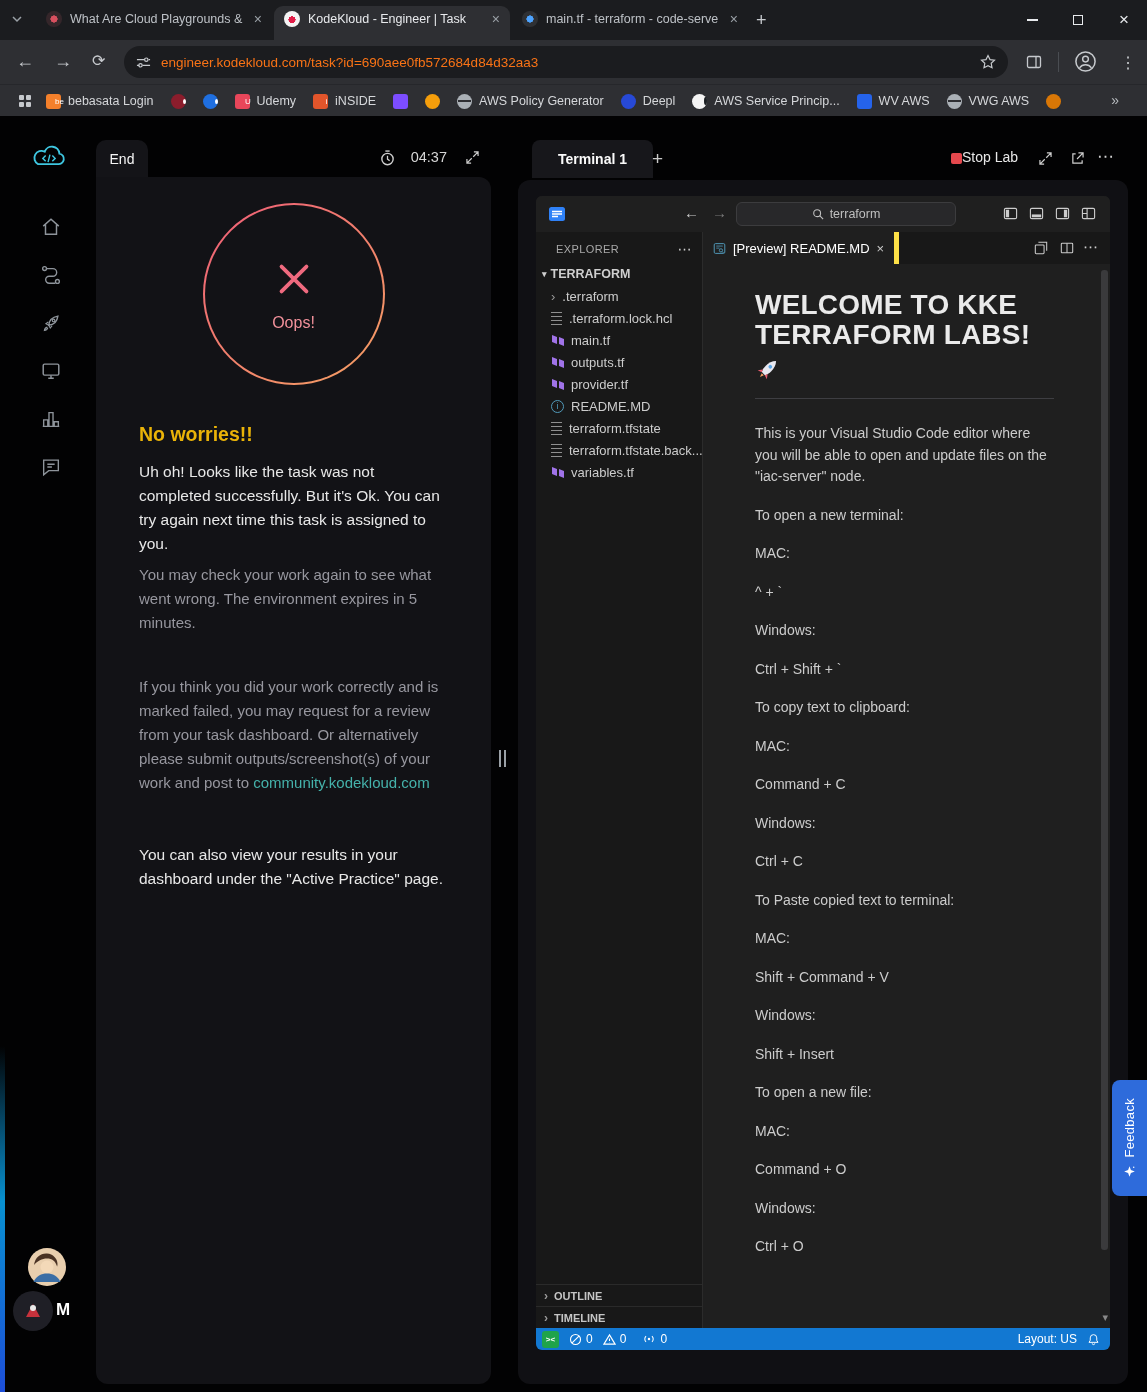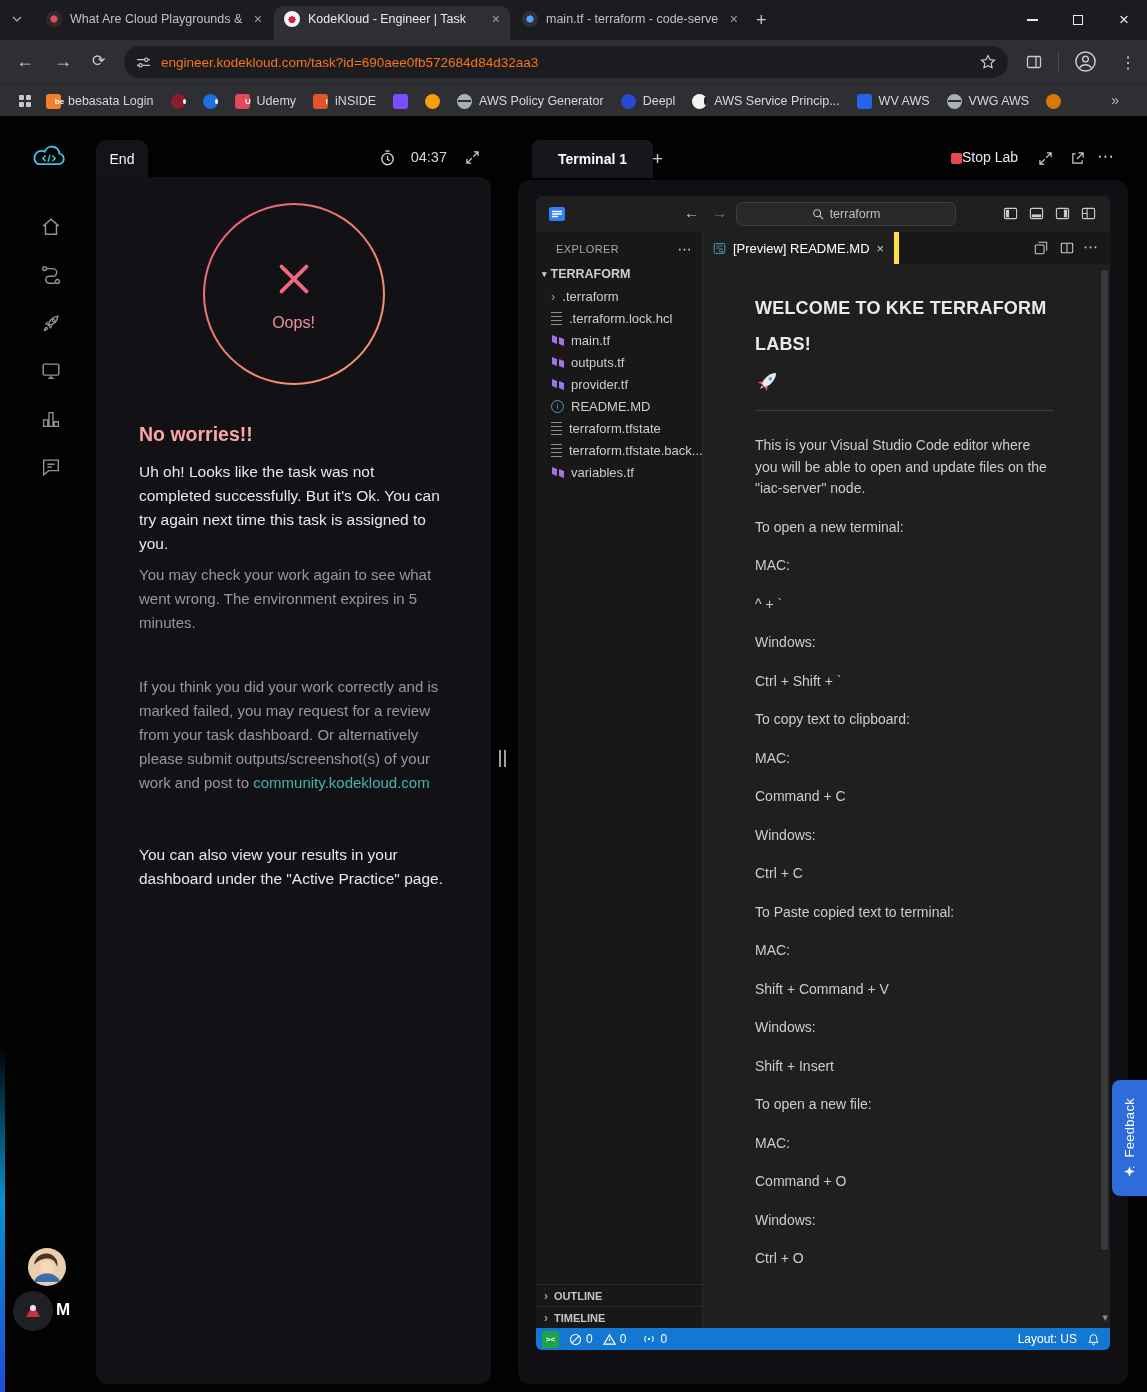--- a/index.html
+++ b/index.html
@@ -31,21 +31,21 @@
   .omnibox { position:absolute; left:124px; top:6px; width:884px; height:32px; border-radius:16px;
              background:#1b1c1f; display:flex; align-items:center; gap:10px; padding:0 12px;
              color:#c6c9cd; }
   .urltext { flex:1; color:#f97316; font-size:13.5px; white-space:nowrap; overflow:hidden; }
   .bookbar { position:absolute; top:84px; left:0; right:0; height:32px; background:#2e2f33;
              border-top:1px solid #26272b; }
   .bmrow { position:absolute; left:46px; top:0; right:60px; height:32px; display:flex;
            align-items:center; gap:17px; overflow:hidden; }
   .bm { display:flex; align-items:center; gap:7px; color:#d5d7da; font-size:12.5px; white-space:nowrap; }
   .bf { width:15px; height:15px; border-radius:3px; flex:none; display:flex; align-items:center;
-        justify-content:center; color:#fff; font-size:8px; font-weight:bold;padding-left:12px; }
+        justify-content:center; color:#fff; font-size:8px; font-weight:normal;padding-left:12px; }
   .bf.round { border-radius:50%; }
   .bf.be { background:#f4802b; } .bf.eyer { background:#8b1d2c; } .bf.eyeb { background:#1f6fe0; }
   .bf.udemy { background:#e8465a; } .bf.inside { background:#e2552b; } .bf.tfb { background:#7c4dff; }
   .bf.orng { background:#f59e0b; } .bf.deepl { background:#2749d6; }
   .bf.gh { background:#f4f4f4; } .bf.gh::after { content:""; width:8px; height:8px; border-radius:50%; background:#1b1f23; }
   .bf.wv { background:#2563eb; } .bf.paw { background:#d97706; }
   .bf.globe { background:#aab0b6; position:relative; }
   .bf.globe::after { content:""; position:absolute; left:1px; right:1px; top:6.5px; height:1.5px; background:#2e2f33; }
   .bf.eyer::after, .bf.eyeb::after { content:""; width:5px; height:5px; border-radius:50%; background:#fff; }
 
@@ -61,21 +61,21 @@
               border-radius:10px 10px 0 0; display:flex; align-items:center; justify-content:center;
               color:#f5f5f5; font-size:14px; }
   .task-card { position:absolute; left:0; right:0; top:37px; bottom:0; background:#121216;
                border-radius:0 12px 12px 12px; }
   .oops-ring { margin:26px auto 0; width:182px; height:182px; border-radius:50%; padding:2px;
                background:linear-gradient(140deg,#ef5d78,#f5a263); }
   .oops-inner { width:100%; height:100%; border-radius:50%; background:#121216; display:flex;
                 flex-direction:column; align-items:center; justify-content:center; gap:12px; }
   .oops-label { color:#f2919b; font-size:16px; }
   .task-text { margin:38px 42px 0 43px; }
-  .task-text h2 { color:#fca5a5; font-size:19.5px; margin-bottom:14px; }
+  .task-text h2 { color:#eab308; font-size:19.5px; margin-bottom:14px; }
   .task-text p { font-size:15px; line-height:24px; }
   .p-bright { color:#e8e8e8; font-size:15.5px !important; }
   .p-dim { color:#97979f; }
   .klink { color:#45b2ab; text-decoration:none; }
 
   
   .term-panel { position:absolute; left:518px; top:24px; width:610px; height:1244px; }
   .term-tab { position:absolute; left:14px; top:0; height:38px; padding:0 26px; background:#17171b;
               border-radius:8px 8px 0 0; display:flex; align-items:center; color:#fafafa;
               font-size:14px; font-weight:bold; }
@@ -108,21 +108,21 @@
              font-size:9px; display:flex; align-items:center; justify-content:center; flex:none; }
   .exp-sec { position:absolute; left:0; right:0; height:22px; border-top:1px solid #2a2a2a;
              display:flex; align-items:center; gap:6px; padding-left:8px; color:#c5c5c5;
              font-size:11px; font-weight:bold; }
   .vs-editor { flex:1; position:relative; background:#1f1f1f; }
   .vs-tabbar { height:32px; background:#181818; display:flex; position:relative; }
   .vs-tab { height:32px; background:#1f1f1f; display:flex; align-items:center; gap:7px;
             padding:0 10px; color:#fff; font-size:13px; border-right:5px solid #fde047; }
   .vs-content { position:absolute; top:32px; bottom:0; left:0; right:0; padding:26px 56px 0 52px;
                 color:#ccc; overflow:hidden; }
-  .vs-content h1 { color:#eaeaea; font-size:18px; line-height:36px; width:310px; letter-spacing:.2px; }
+  .vs-content h1 { color:#eaeaea; font-size:28px; line-height:30px; width:310px; letter-spacing:.2px; }
   .md-hr { border:none; border-top:1px solid #3e3e42; margin:16px 0 24px; }
   .vs-content p { font-size:14px; line-height:21.5px; margin:0 0 17px; }
   .vs-scroll { position:absolute; right:2px; top:38px; width:7px; height:980px; background:#3a3a3c; border-radius:3px; }
   .vs-status { position:absolute; left:0; right:0; bottom:0; height:22px; background:#1278d2;
                display:flex; align-items:center; color:#fff; font-size:12px; gap:10px; padding:0 10px 0 6px; }
   .remote-blk { width:17px; height:17px; border-radius:3px; background:#1fa34a; color:#fff;
                 font-size:8px; font-weight:bold; display:flex; align-items:center; justify-content:center; }
   .st-item { display:flex; align-items:center; gap:4px; }
 
   

